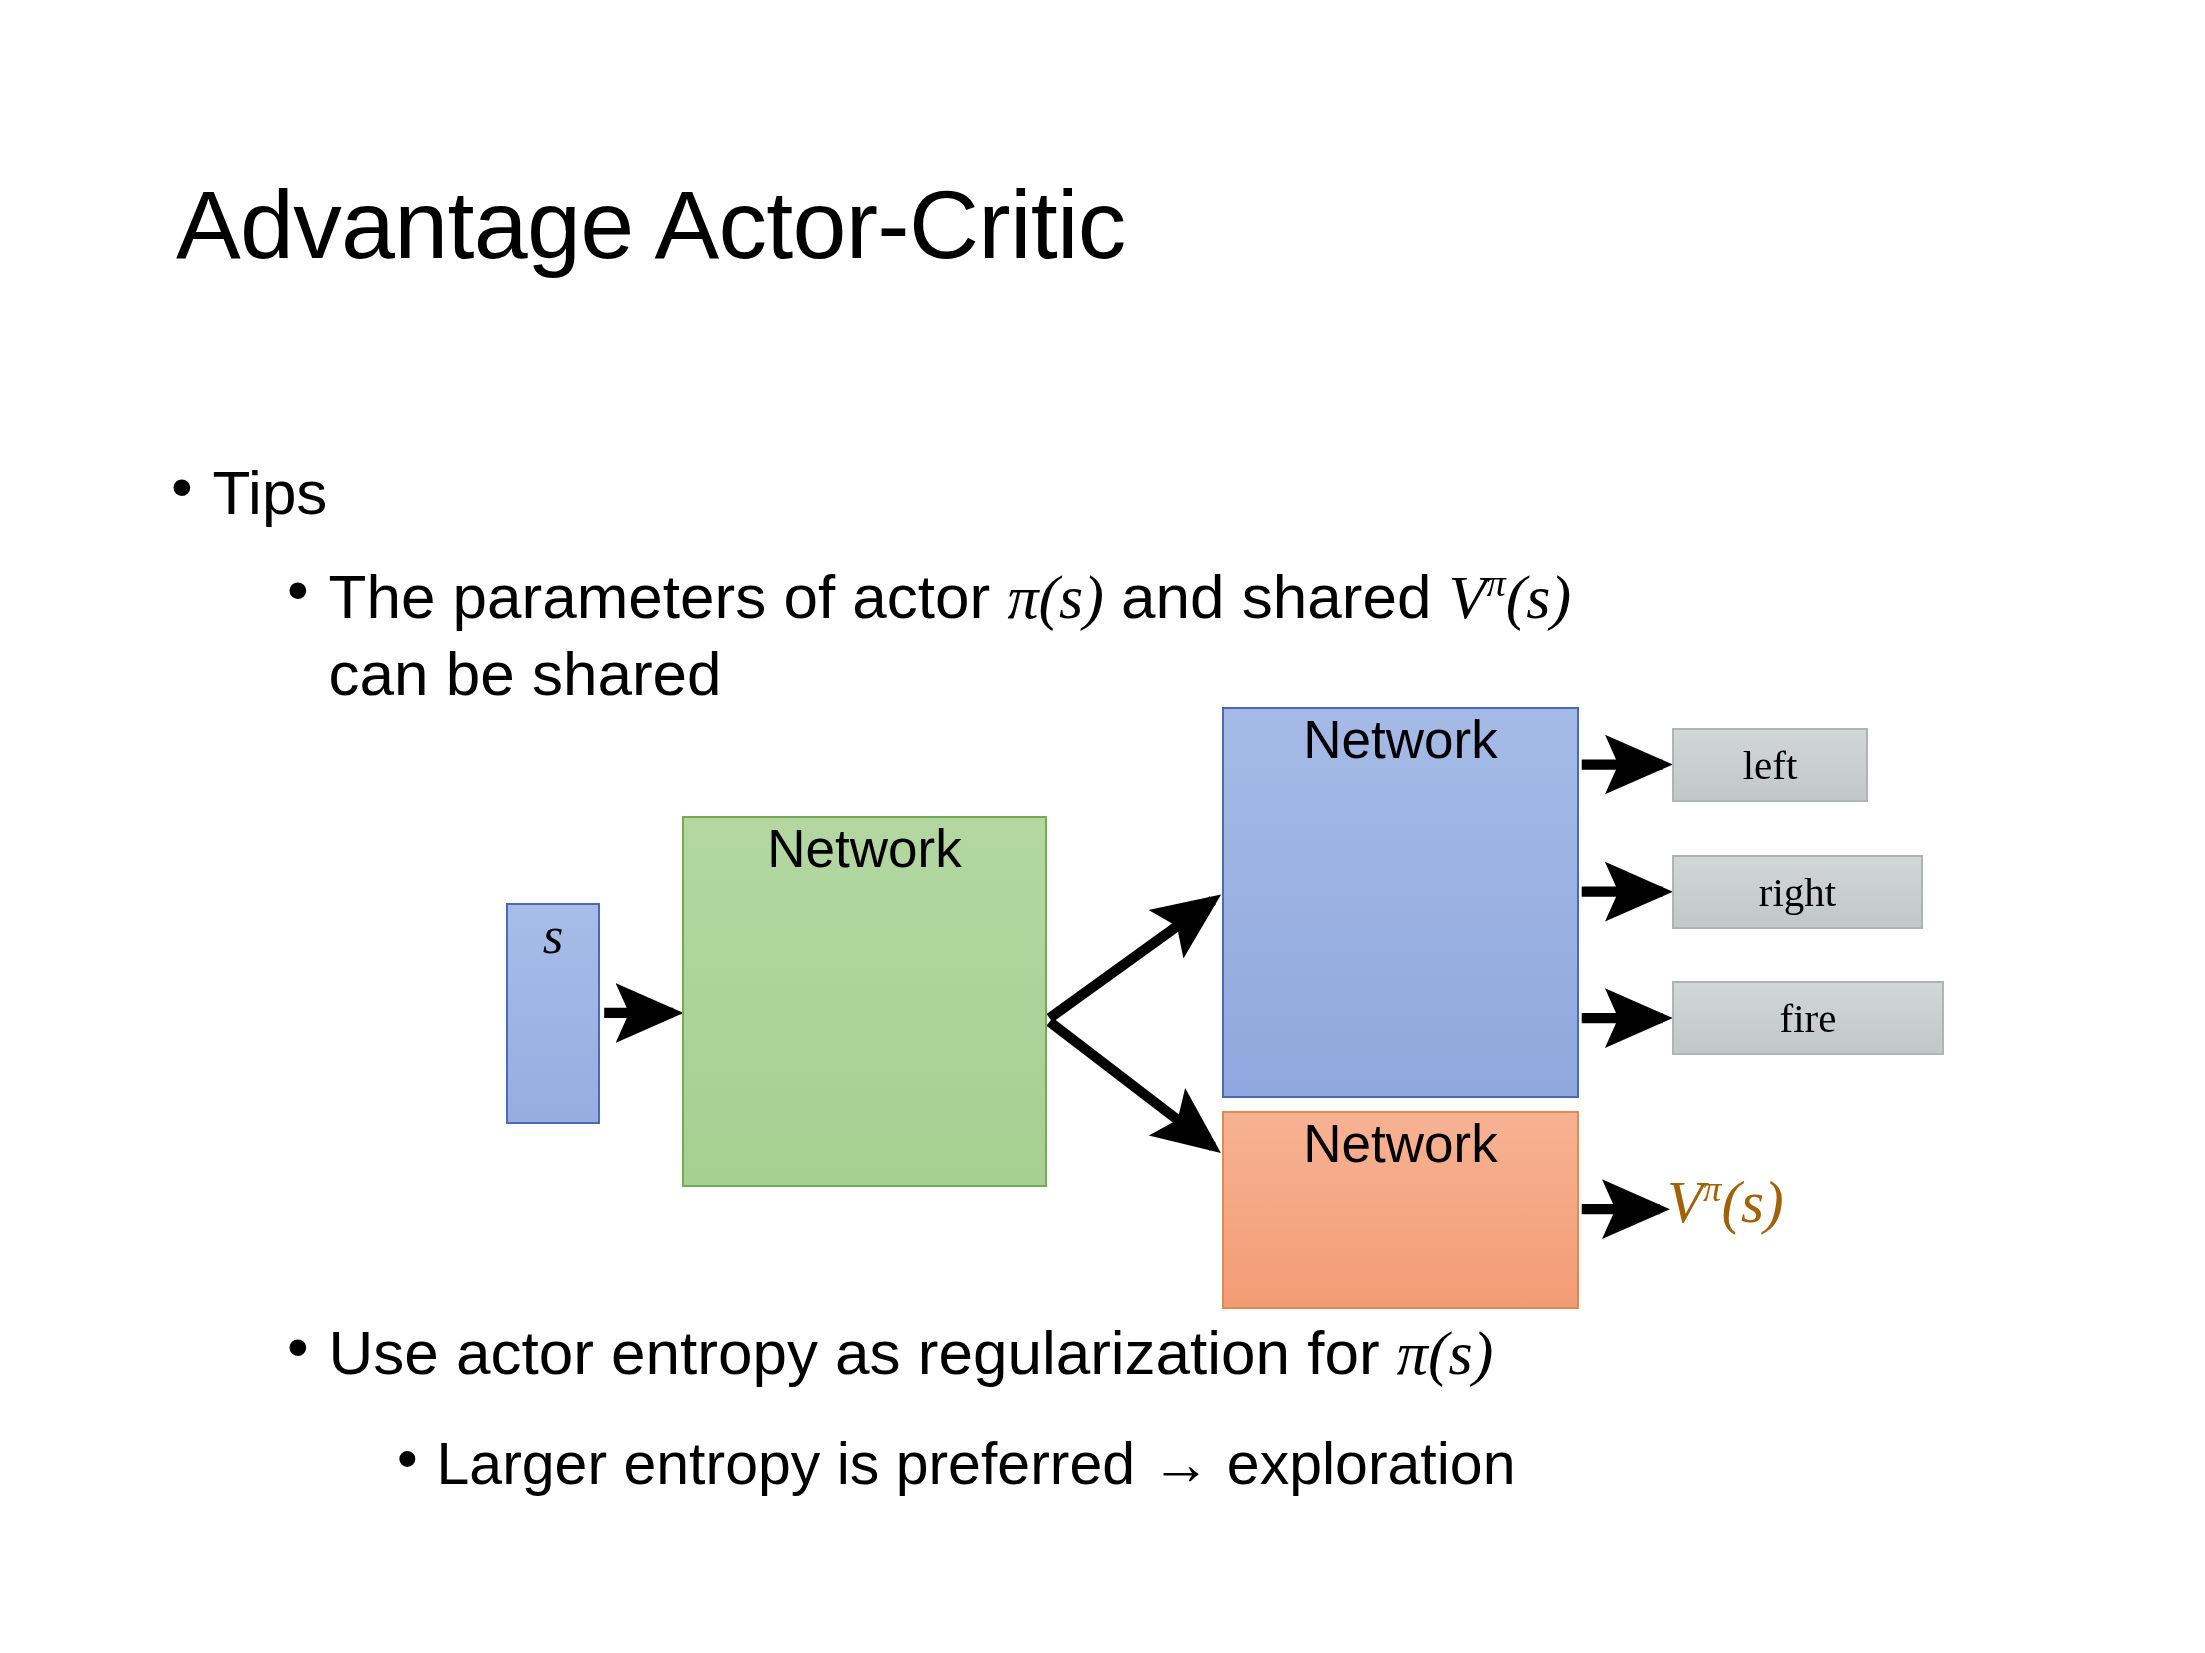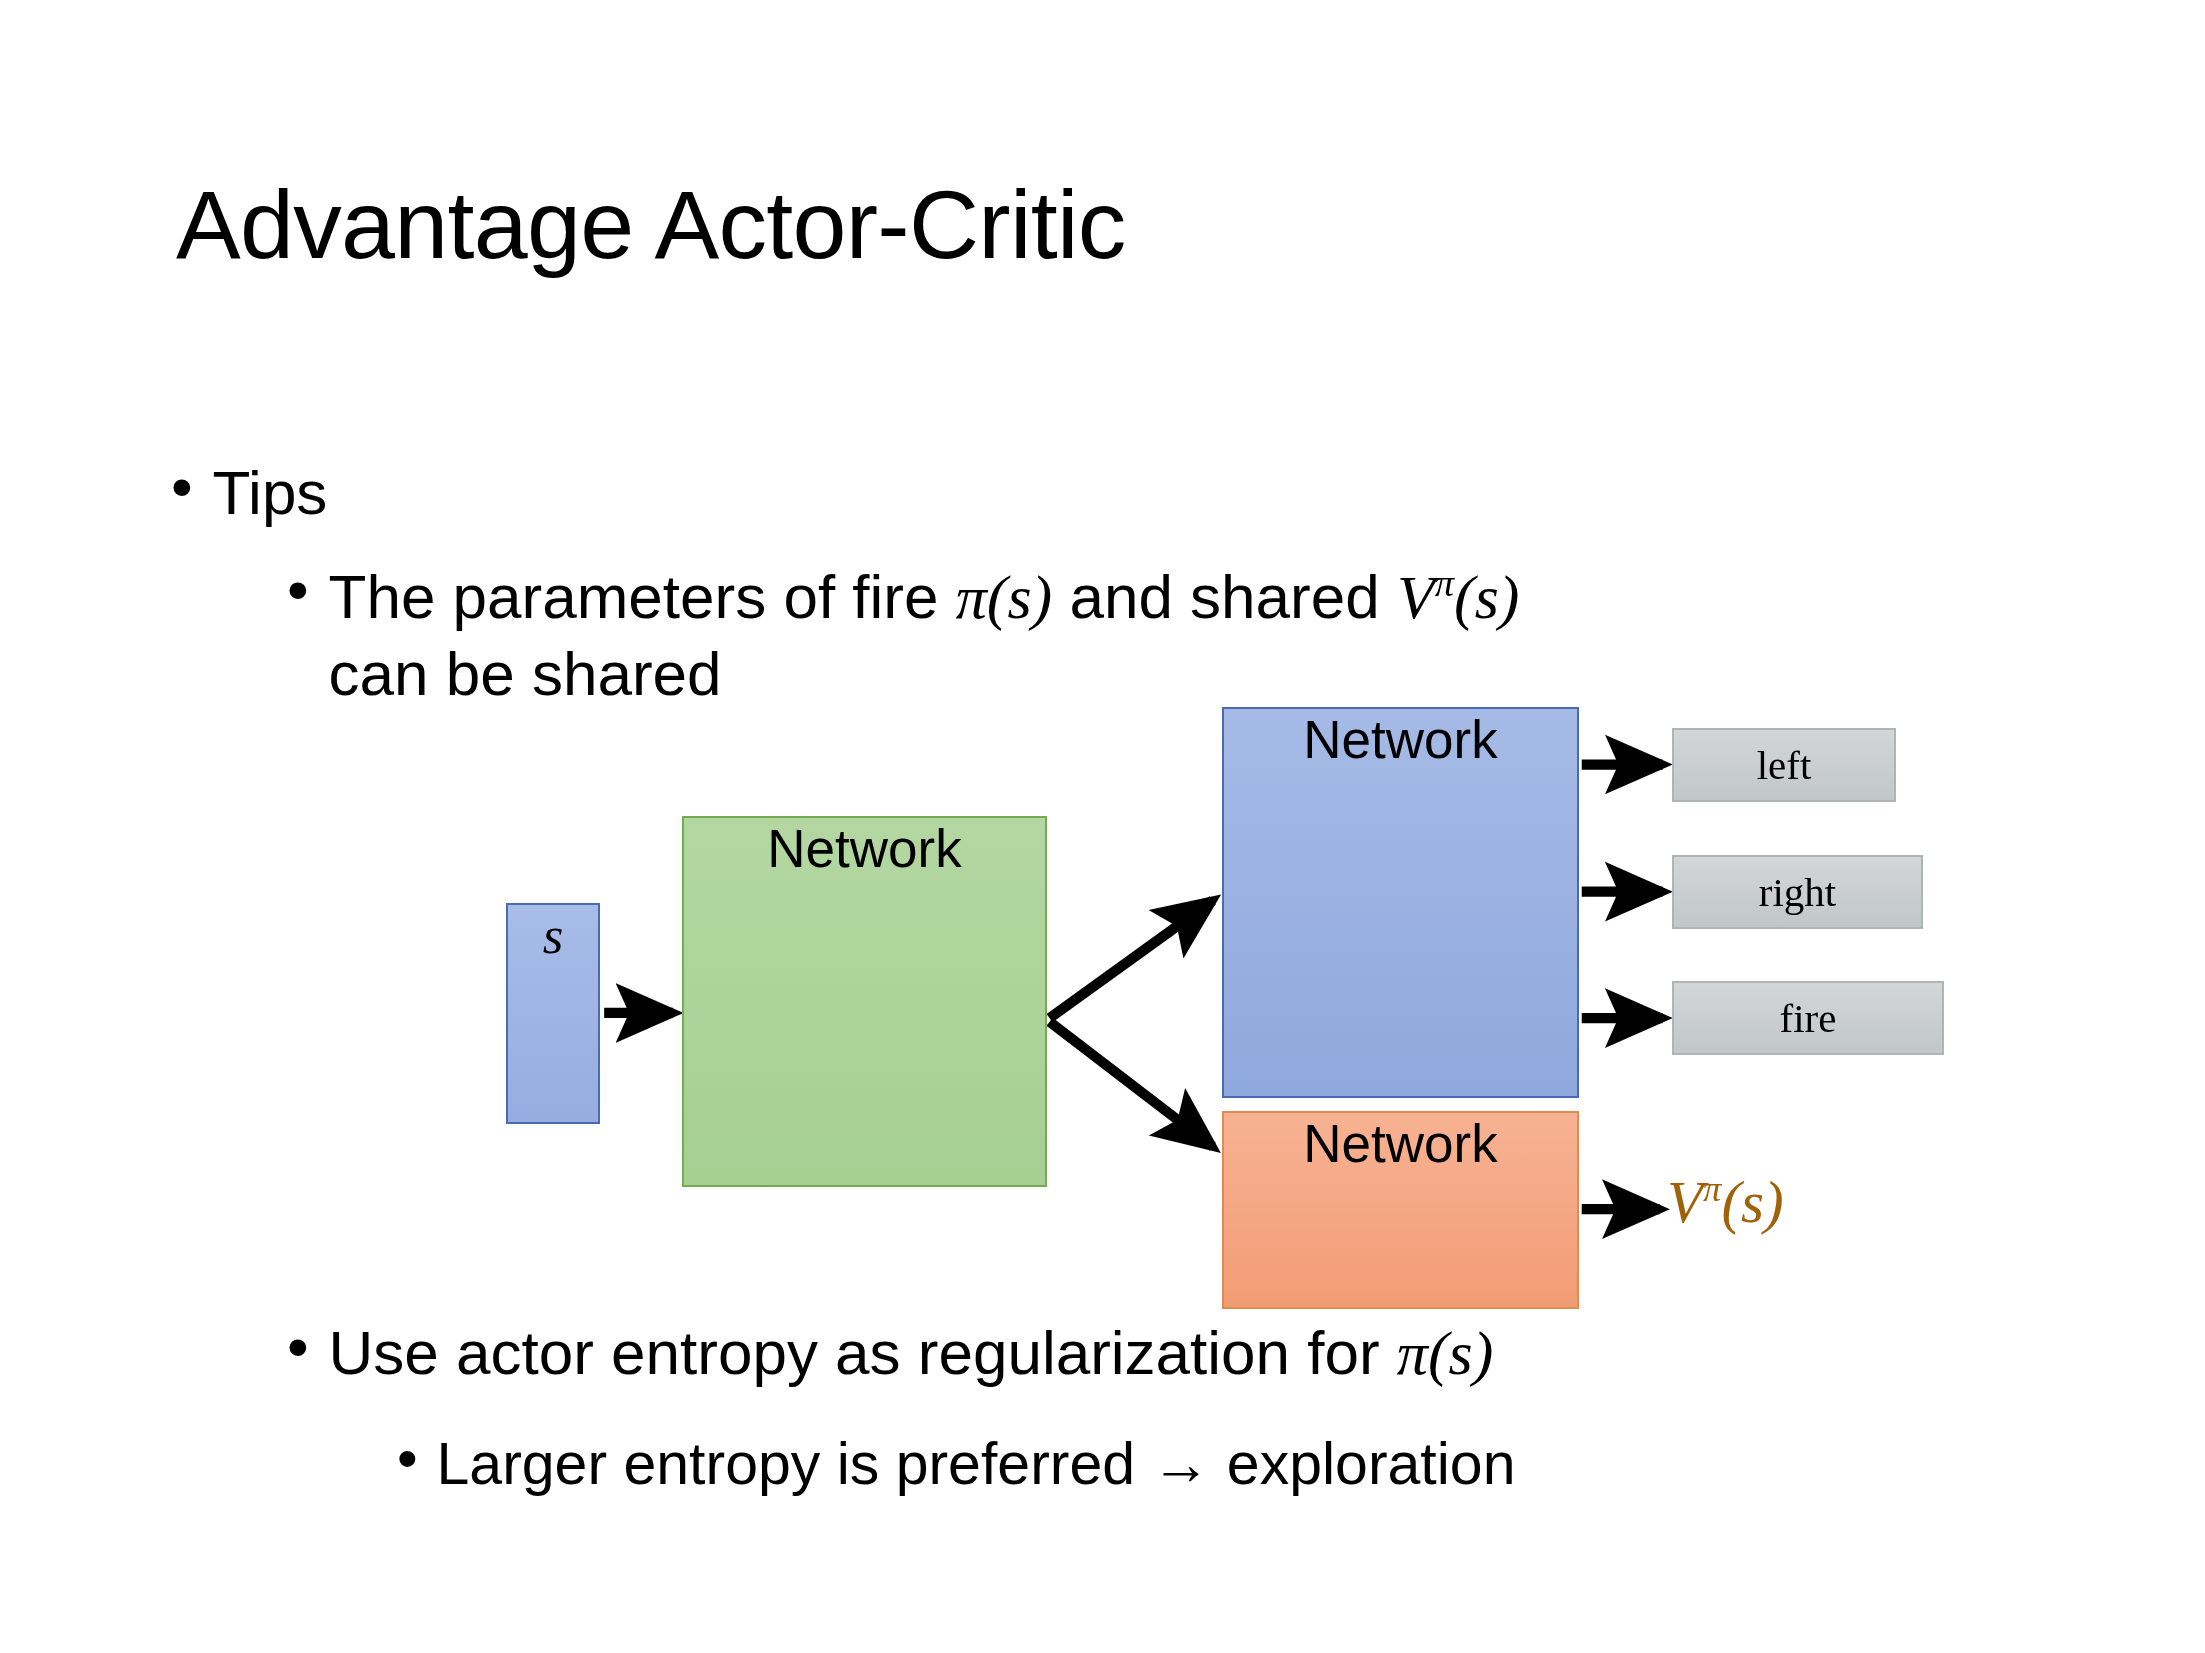--- a/index.html
+++ b/index.html
@@ -130,21 +130,21 @@
     position:absolute;
     display:flex;
     align-items:center;
     justify-content:center;
     background:linear-gradient(180deg,#d2d6d7 0%, #c2c7c8 100%);
     border:2.2px solid #b0b4b5;
     font-family:"Liberation Serif", serif;
     font-size:41px;
     color:#000;
   }
-  #act-left  { left:1672px; top:728px;  width:224px; height:74px; }
+  #act-left  { left:1672px; top:728px;  width:196px; height:74px; }
   #act-right { left:1672px; top:855px; width:251px; height:74px; }
   #act-fire  { left:1672px; top:981px; width:272px; height:74px; }
 
   #vout {
     position:absolute;
     left:1667px; top:1167px;
     font-family:"Liberation Serif", serif;
     font-style:italic;
     font-size:59px;
     color:#a16207;
@@ -158,21 +158,21 @@
 
   <div id="title">Advantage Actor-Critic</div>
 
   <div class="bullet-row" id="b-tips">
     <span class="bullet-dot">•</span>
     <span class="btext">Tips</span>
   </div>
 
   <div class="bullet-row" id="b-params">
     <span class="bullet-dot">•</span>
-    <span class="btext"><span>The parameters of fire </span><span class="math">π(s)</span><span>  and shared </span><span class="math"><span>V</span><span class="sup">π</span><span>(s)</span></span><br><span>can be shared</span></span>
+    <span class="btext"><span>The parameters of actor </span><span class="math">π(s)</span><span>  and shared </span><span class="math"><span>V</span><span class="sup">π</span><span>(s)</span></span><br><span>can be shared</span></span>
   </div>
 
   <div id="diagram">
 
     <svg width="2205" height="1654" style="position:absolute;left:0;top:0;" viewBox="0 0 3000 2250">
       <defs>
         <marker id="ah" markerWidth="7" markerHeight="7" refX="5.6" refY="3.1" orient="auto" markerUnits="strokeWidth">
           <path d="M0,0.2 L6.6,3.1 L0,6.0 L1.3,3.1 Z" fill="#000"></path>
         </marker>
       </defs>

